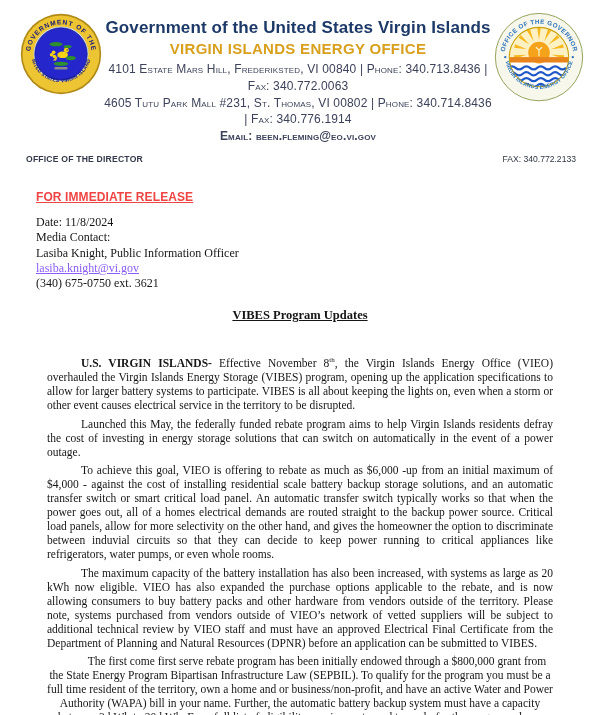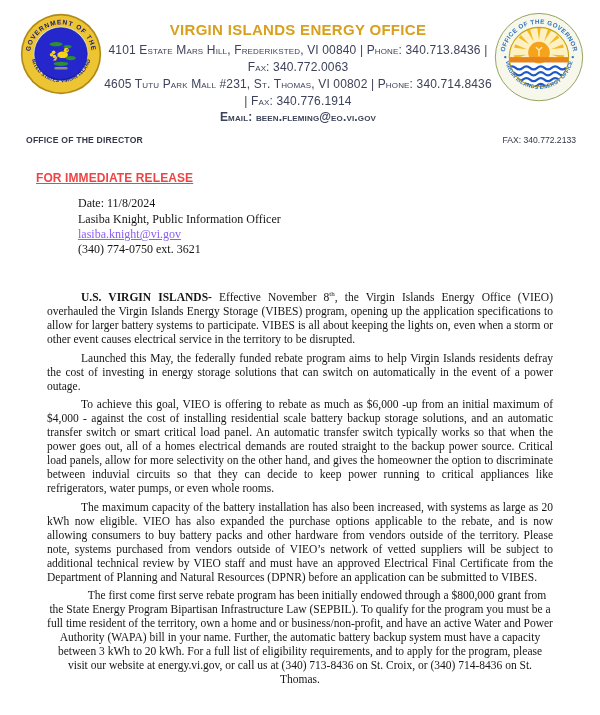--- a/index.html
+++ b/index.html
@@ -71,21 +71,21 @@
     font-weight: bold;
     text-decoration: underline;
     color: #ef4444;
     letter-spacing: 0.1px;
   }
   .contact-block {
     margin: 11px 0 0 36px;
     font-size: 12px;
     line-height: 15.3px;
   }
-  .contact-block div { white-space: nowrap; margin-left: 42px; }
+  .contact-block div { white-space: nowrap; }
   a.email-link {
     color: #8b5cf6;
     text-decoration: underline;
     cursor: pointer;
   }
 
   
   .doc-title {
     margin-top: 17px;
     text-align: center;
@@ -148,20 +148,21 @@
         <circle cx="38.5" cy="51" r="2.2" fill="#f5d312"></circle>
         <circle cx="42" cy="53" r="2.2" fill="#f5d312"></circle>
         <ellipse cx="52" cy="51" rx="6.5" ry="4" fill="#f5d312"></ellipse>
         <circle cx="56.5" cy="45.5" r="3" fill="#f5d312"></circle>
         <path d="M 46,52 L 40,58 L 44,58 Z" fill="#f5d312"></path>
         <circle cx="57.5" cy="45" r="0.7" fill="#222"></circle>
       </g>
     </svg>
 
     <div class="header-center">
+      <div class="gov-title">Government of the United States Virgin Islands</div>
       <div class="office-title">VIRGIN ISLANDS ENERGY OFFICE</div>
       <div class="addr">
         <div>4101 Estate Mars Hill, Frederiksted, VI 00840 | Phone: 340.713.8436 | Fax: 340.772.0063</div>
         <div>4605 Tutu Park Mall #231, St. Thomas, VI 00802 | Phone: 340.714.8436 | Fax: 340.776.1914</div>
         <div class="email-line"><span class="email-strong">Email: </span><span class="email-strong">been.fleming@eo.vi.gov</span></div>
       </div>
     </div>
 
     <svg class="seal" width="90" height="94" viewBox="0 0 100 100">
       <defs>
@@ -217,25 +218,27 @@
 
   <div class="office-bar">
     <span class="left">OFFICE OF THE DIRECTOR</span>
     <span class="right">FAX: 340.772.2133</span>
   </div>
 
   <div class="release-heading">FOR IMMEDIATE RELEASE</div>
 
   <div class="contact-block">
     <div>Date: 11/8/2024</div>
+    <div>Media Contact:</div>
     <div>Lasiba Knight, Public Information Officer</div>
     <div><a class="email-link">lasiba.knight@vi.gov</a></div>
-    <div>(340) 774-0750 ext. 3621</div>
-  </div>
-
+    <div>(340) 675-0750 ext. 3621</div>
+  </div>
+
+  <div class="doc-title">VIBES Program Updates</div>
 
   <div class="body-text">
     <p><span class="lead-bold">U.S. VIRGIN ISLANDS-</span><span> Effective November 8</span><sup class="fn">th</sup><span>, the Virgin Islands Energy Office (VIEO) overhauled the Virgin Islands Energy Storage (VIBES) program, opening up the application specifications to allow for larger battery systems to participate. VIBES is all about keeping the lights on, even when a storm or other event causes electrical service in the territory to be disrupted.</span></p>
     <p>Launched this May, the federally funded rebate program aims to help Virgin Islands residents defray the cost of investing in energy storage solutions that can switch on automatically in the event of a power outage.</p>
     <p>To achieve this goal, VIEO is offering to rebate as much as $6,000 -up from an initial maximum of $4,000 - against the cost of installing residential scale battery backup storage solutions, and an automatic transfer switch or smart critical load panel. An automatic transfer switch typically works so that when the power goes out, all of a homes electrical demands are routed straight to the backup power source. Critical load panels, allow for more selectivity on the other hand, and gives the homeowner the option to discriminate between induvial circuits so that they can decide to keep power running to critical appliances like refrigerators, water pumps, or even whole rooms.</p>
     <p>The maximum capacity of the battery installation has also been increased, with systems as large as 20 kWh now eligible. VIEO has also expanded the purchase options applicable to the rebate, and is now allowing consumers to buy battery packs and other hardware from vendors outside of the territory. Please note, systems purchased from vendors outside of VIEO’s network of vetted suppliers will be subject to additional technical review by VIEO staff and must have an approved Electrical Final Certificate from the Department of Planning and Natural Resources (DPNR) before an application can be submitted to VIBES.</p>
     <p class="last-para">The first come first serve rebate program has been initially endowed through a $800,000 grant from the State Energy Program Bipartisan Infrastructure Law (SEPBIL). To qualify for the program you must be a full time resident of the territory, own a home and or business/non-profit, and have an active Water and Power Authority (WAPA) bill in your name. Further, the automatic battery backup system must have a capacity between 3 kWh to 20 kWh. For a full list of eligibility requirements, and to apply for the program, please visit our website at energy.vi.gov, or call us at (340) 713-8436 on St. Croix, or (340) 714-8436 on St. Thomas.</p>
   </div>
 
 </div>

